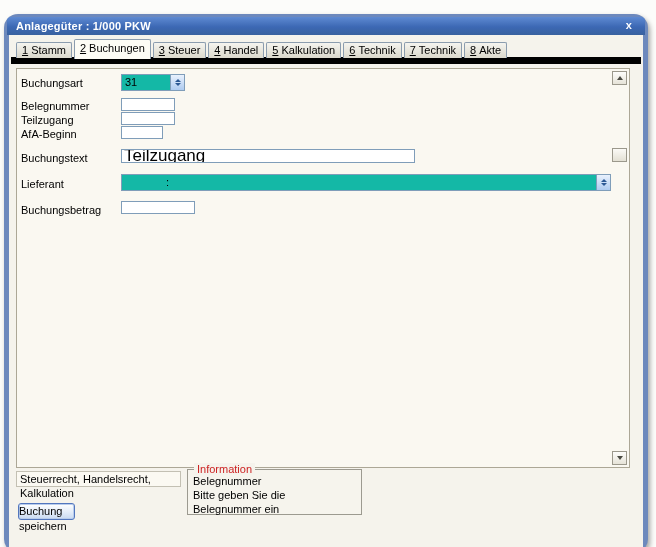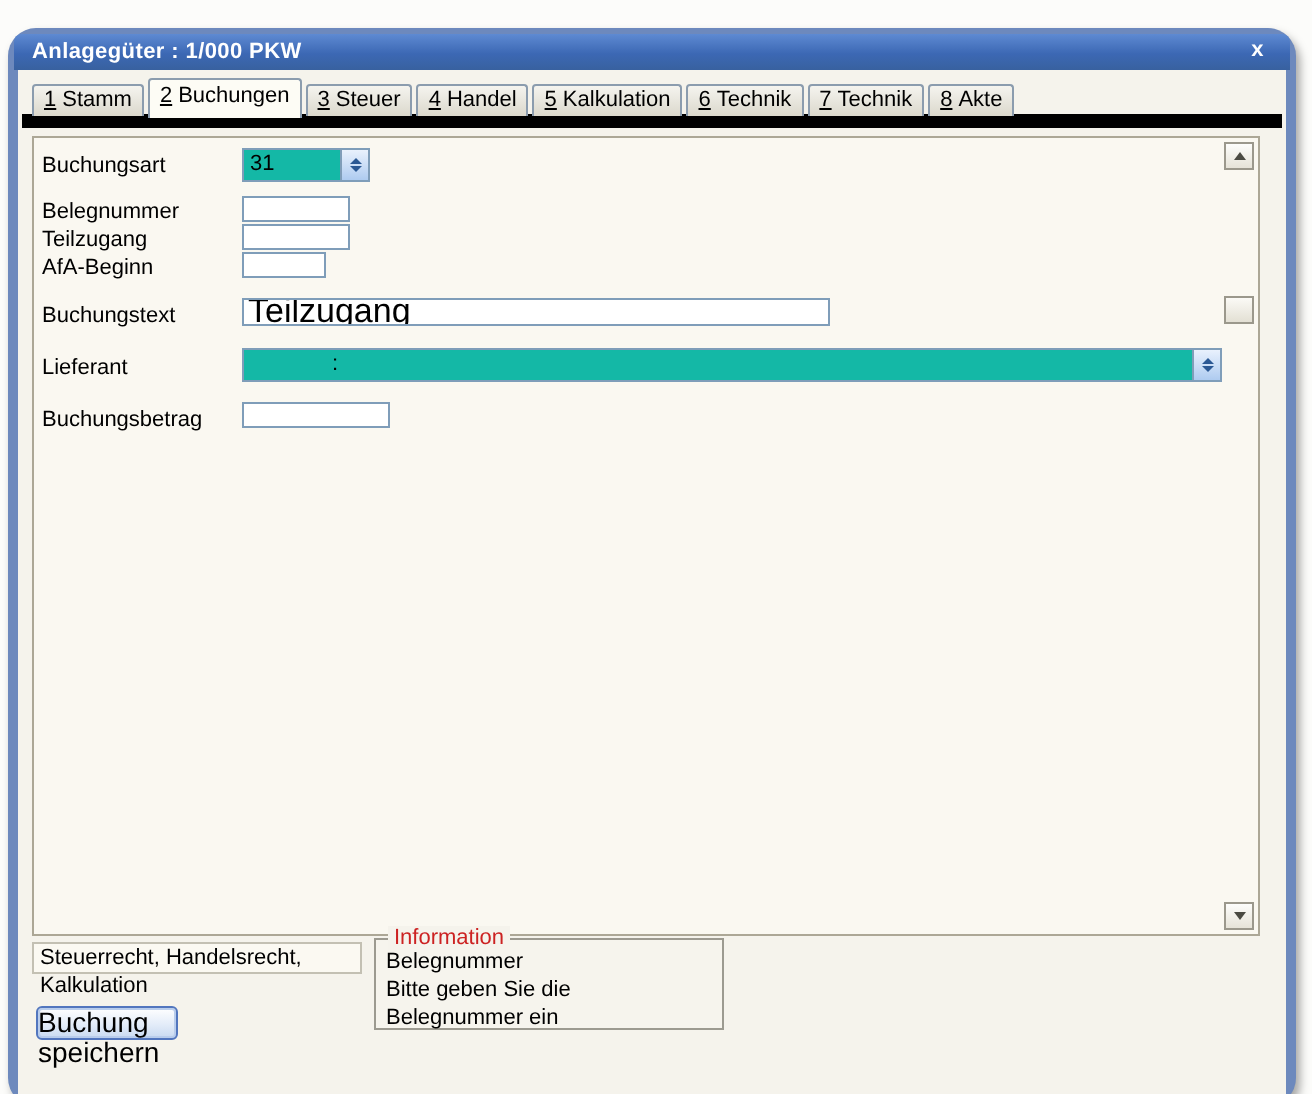--- a/index.html
+++ b/index.html
@@ -92,25 +92,25 @@
   }
   .tri-up { width:0;height:0;border-left:3px solid transparent;border-right:3px solid transparent;border-bottom:4px solid #4a4a42; }
   .tri-dn { width:0;height:0;border-left:3px solid transparent;border-right:3px solid transparent;border-top:4px solid #4a4a42; }
   
   .scopebox {
     position:absolute; left:5px; top:407px; width:160px; height:14px;
     border:1px solid #c3c0b3; background:#fbf9f2;
     line-height:14px; padding-left:3px;
   }
   .savebtn {
-    position:absolute; left:7px; top:439px; width:71px; height:17px;
+    position:absolute; left:7px; top:439px; width:57px; height:17px;
     border:1px solid #5276be; border-radius:3px;
     background:linear-gradient(#ffffff, #e3ecf9 55%, #c9daf1);
     box-shadow:inset 0 0 0 1px #b9cdec;
-    font-family:"Liberation Sans", sans-serif; font-size:14px; color:#000;
+    font-family:"Liberation Sans", sans-serif; font-size:11px; color:#000;
     text-align:left; line-height:15px; cursor:default; box-sizing:border-box;
   }
   .infobox {
     position:absolute; left:176px; top:405px; width:173px; height:44px;
     border:1px solid #9c9a90; background:#f6f4ed;
   }
   .infobox .legend {
     position:absolute; top:-7px; left:6px; background:#f5f3ec;
     padding:0 3px; color:#cc2222;
   }

